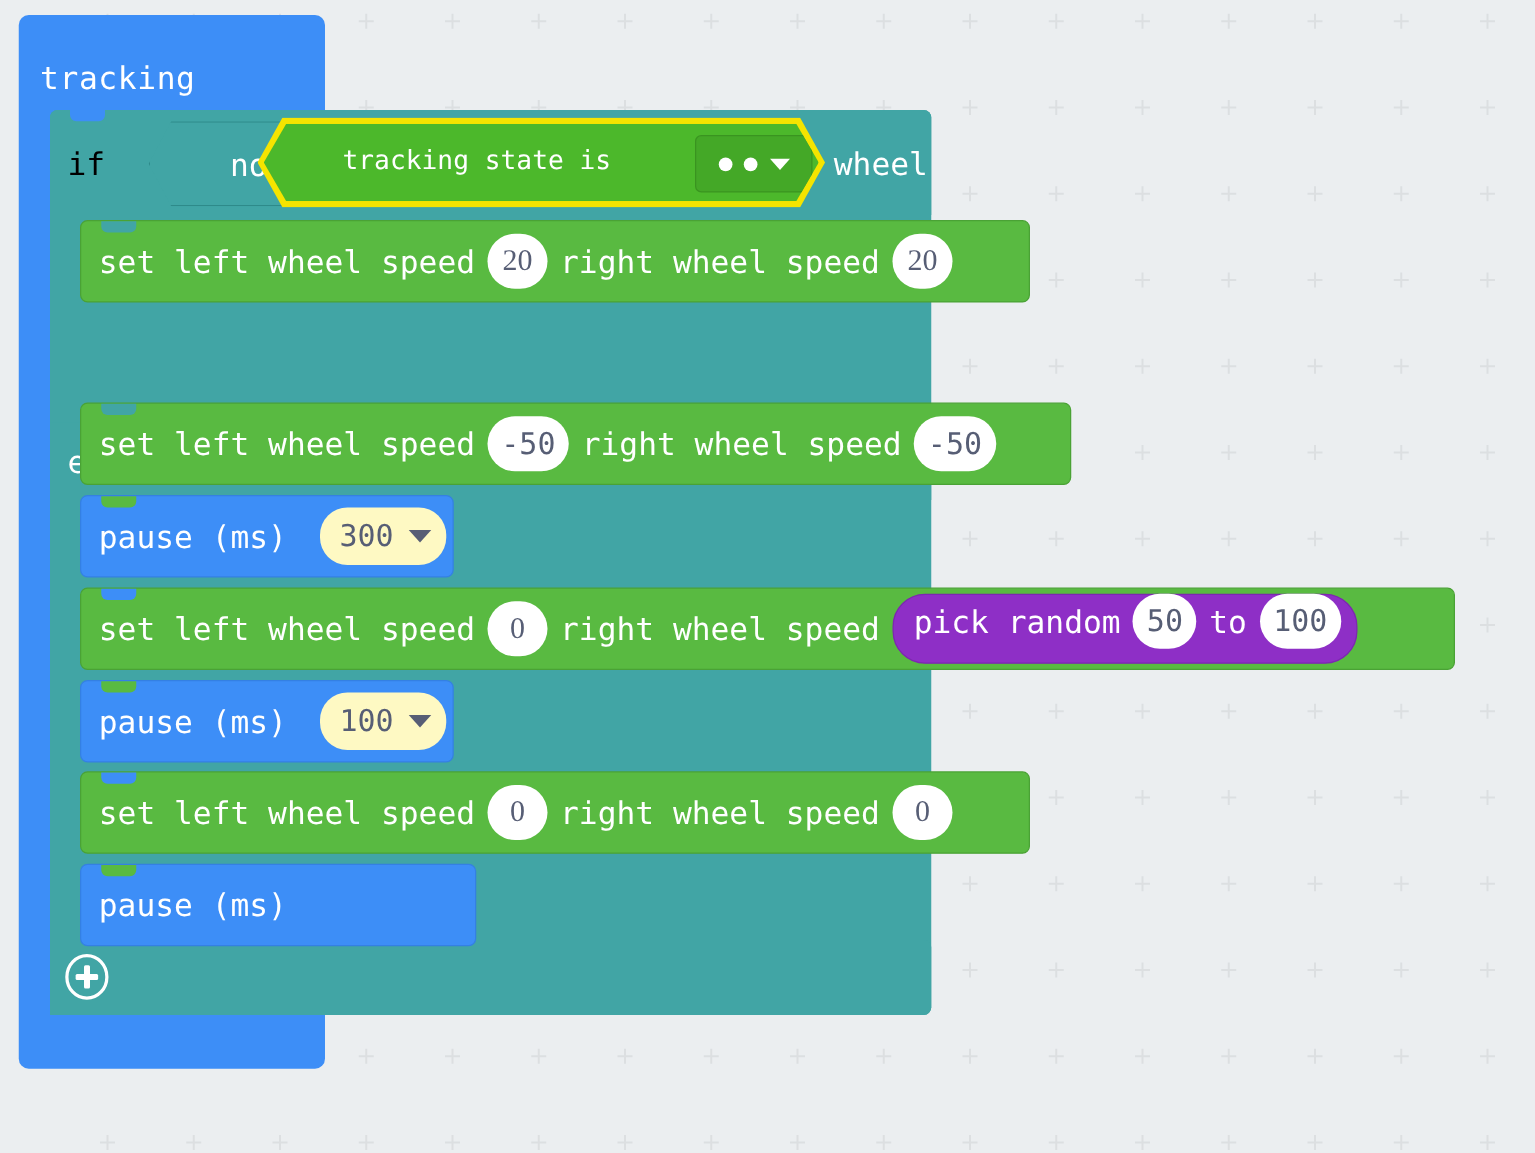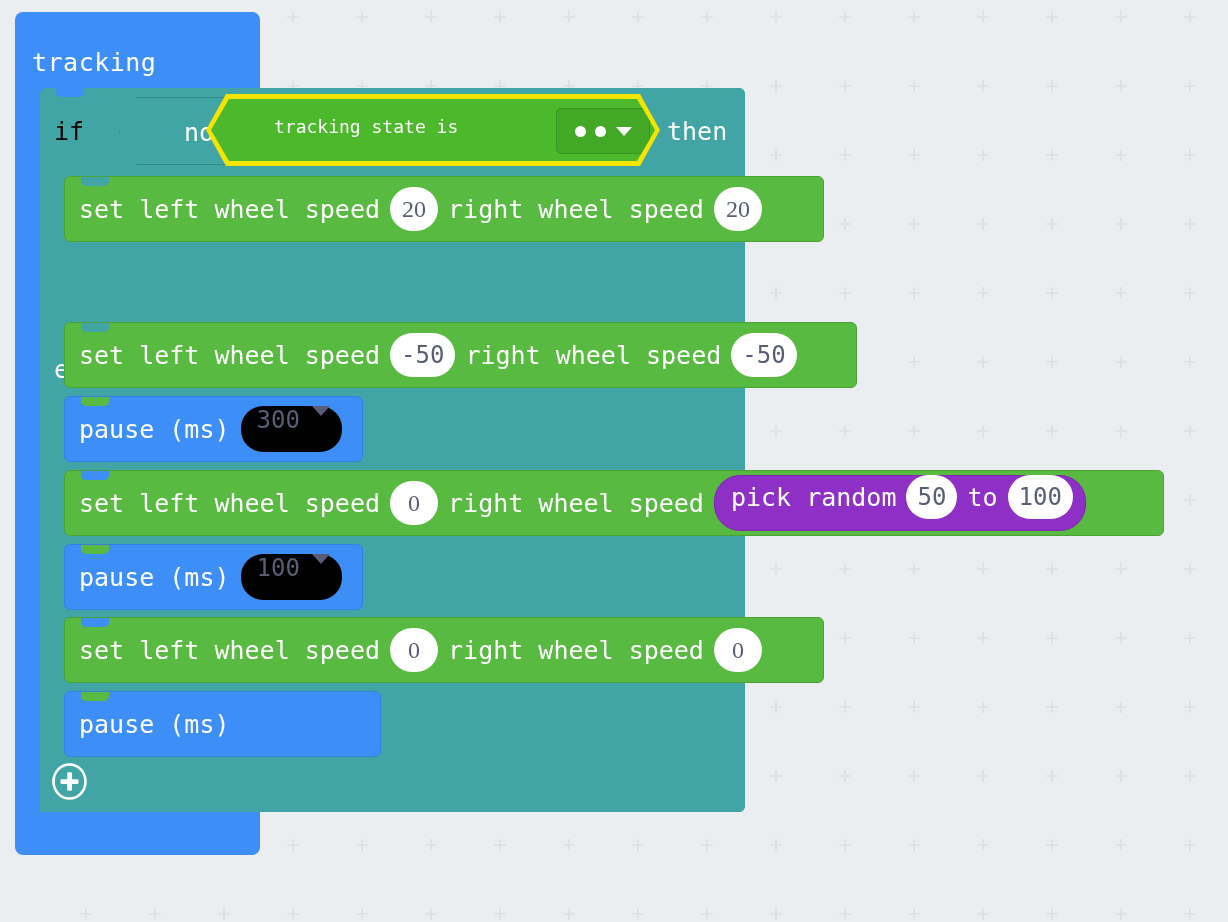--- a/index.html
+++ b/index.html
@@ -73,21 +73,21 @@
     position:absolute;left:166px;top:6px;width:454px;height:72px;
     background:#f5e400;
     clip-path:polygon(20px 0, calc(100% - 20px) 0, 100% 50%, calc(100% - 20px) 100%, 20px 100%, 0 50%);
   }
   #tracking-hex{
     position:absolute;left:5px;top:5px;width:444px;height:62px;
     background:#4cb82b;
     clip-path:polygon(18px 0, calc(100% - 18px) 0, 100% 50%, calc(100% - 18px) 100%, 18px 100%, 0 50%);
   }
   #tracking-label{
-    position:absolute;left:63px;top:17px;color:#fff;font-size:18px;white-space:nowrap;
+    position:absolute;left:63px;top:17px;color:#fff;font-size:21px;white-space:nowrap;
   }
   #tracking-dropdown{
     position:absolute;left:345px;top:9px;width:92px;height:44px;
     background:#44a827;border:1px solid #3a9420;border-radius:5px;
     display:flex;align-items:center;justify-content:center;gap:9px;
   }
   .dot{width:11px;height:11px;border-radius:50%;background:#fff;}
   .dd-arrow{
     width:0;height:0;border-left:8px solid transparent;border-right:8px solid transparent;
     border-top:9px solid #fff;margin-left:1px;
@@ -114,32 +114,32 @@
     color:#fff;font-size:25px;white-space:nowrap;
     display:flex;align-items:center;padding-left:14px;gap:0;
   }
   .motor .txt{margin-right:10px;}
   
   .pause{
     background:#3d8ef7;border:1px solid #3480e3;border-radius:6px;
     color:#fff;font-size:25px;white-space:nowrap;
     display:flex;align-items:center;padding-left:14px;
   }
-  .pause .txt{margin-right:11px;}
+  .pause .txt{margin-right:26px;}
 
   
   .numfield{
     background:#fff;border-radius:22px;color:#575e75;font-size:24px;
     height:44px;min-width:44px;display:inline-flex;align-items:center;justify-content:center;
     padding:0 11px;box-sizing:border-box;margin-right:10px;
   }
   .numfield.circle{padding:0;width:48px;font-family:Liberation Serif, serif;}
   .dropfield{
-    background:#000000;border-radius:22px;color:#575e75;font-size:24px;
-    height:46px;display:inline-flex;align-items:flex-start;justify-content:center;
+    background:#fef9c3;border-radius:22px;color:#575e75;font-size:24px;
+    height:46px;display:inline-flex;align-items:center;justify-content:center;
     padding:0 12px 0 16px;box-sizing:border-box;gap:12px;
   }
   .dropfield .tri{
     width:0;height:0;border-left:9px solid transparent;border-right:9px solid transparent;
     border-top:10px solid #575e75;
   }
 
   
   .pickrandom{
     background:#8e2fc6;border:1px solid #7d27b0;border-radius:26px;
@@ -415,21 +415,21 @@
       <div id="tracking-hex">
         <div id="tracking-label">tracking state is</div>
         <div id="tracking-dropdown">
           <span class="dot"></span>
           <span class="dot"></span>
           <span class="dd-arrow"></span>
         </div>
       </div>
     </div>
 
-    <div id="then-label">then</div>
+    <div id="then-label">wheel</div>
   </div>
 
   <div id="else-bar">
     <div id="else-label">else</div>
     <div id="minus-btn">
       <svg width="37" height="37" viewBox="0 0 37 37">
         <ellipse cx="18.5" cy="18.5" rx="16" ry="17" fill="none" stroke="#ffffff" stroke-width="2.6"></ellipse>
         <rect x="9.5" y="16.4" width="18" height="4.6" rx="1.2" fill="#ffffff"></rect>
       </svg>
     </div>

